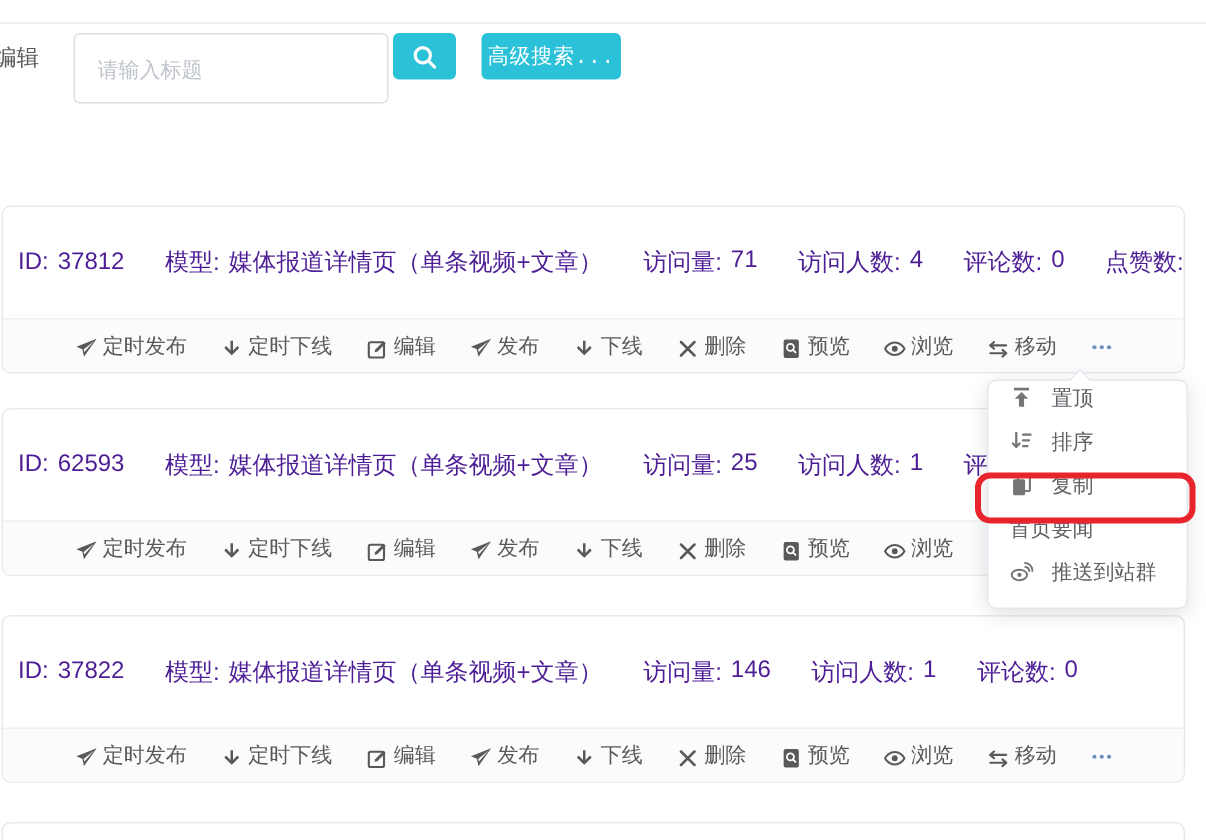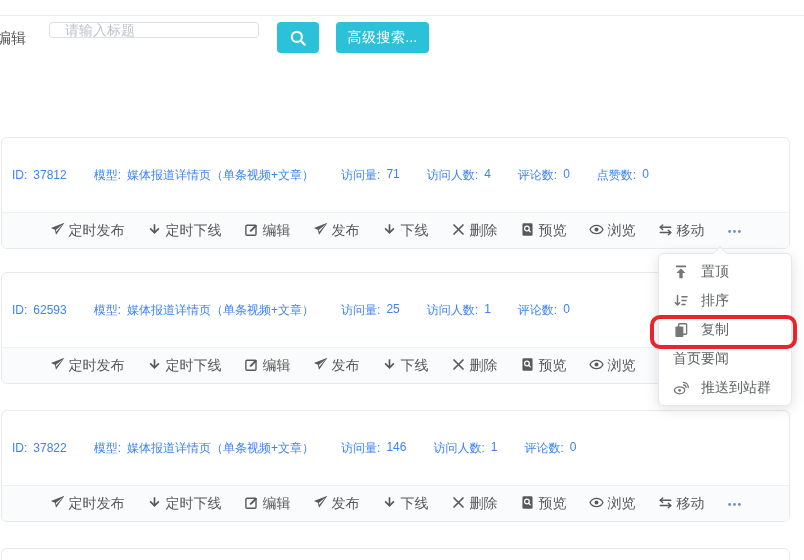--- a/index.html
+++ b/index.html
@@ -5,54 +5,54 @@
   * { margin:0; padding:0; box-sizing:border-box; }
   html,body { background:#fff; }
   body { font-family:"Liberation Sans","DejaVu Sans",sans-serif; }
   .screen { position:relative; width:804px; height:560px; overflow:hidden; background:#fff; }
 
   
   .top-hairline { position:absolute; left:0; top:15px; width:804px; height:1px; background:#ececec; }
   .toolbar { position:absolute; left:0; top:16px; width:804px; height:46px; background:#fff; z-index:5; }
   .toolbar-band { position:absolute; left:0; top:53px; width:804px; height:9px; background:#f1f2f3; z-index:4; }
   .edit-label { position:absolute; left:-4px; top:29px; font-size:15px; color:#595959; z-index:6; white-space:nowrap; }
-  .search-input { position:absolute; left:49px; top:22px; width:210px; height:16px; border:1px solid #dcdfe6;
+  .search-input { position:absolute; left:49px; top:22px; width:210px; height:47px; border:1px solid #dcdfe6;
     border-radius:4px; padding:0 10px 0 15px; font-size:14px; color:#8b5cf6; outline:none; z-index:6;
     font-family:"Liberation Sans","DejaVu Sans",sans-serif; }
   .search-input::placeholder { color:#bfc3cb; }
   .btn-teal { position:absolute; top:22px; height:31px; border:none; border-radius:4px; color:#fff;
     display:flex; align-items:center; justify-content:center; cursor:pointer; z-index:6;
-    font-family:Liberation Serif, serif;margin-left:15px; }
+    font-family:Liberation Mono, monospace; }
   .search-btn { left:262px; width:42px; }
   .adv-btn { left:321px; width:93px; font-size:14px; letter-spacing:.5px; }
   .search-btn svg { width:18px; height:18px; }
 
   
   .card { position:absolute; left:1px; width:789px; height:112px; background:#fff;
     border:1px solid #e9e9e9; border-radius:6px; overflow:hidden; z-index:1; }
   .card.c0 { top:137px; } .card.c1 { top:272px; } .card.c2 { top:410px; }
   .card.partial { top:548px; height:40px; }
   .card-meta { height:74px; display:flex; align-items:center; gap:27px; padding:0 10px; overflow:hidden; }
-  .stat { display:inline-flex; gap:6px; font-size:12px; color:#3b82f6; white-space:nowrap; }
+  .stat { display:inline-flex; gap:6px; font-size:16px; color:#4c1d95; white-space:nowrap; }
   .card-actions { height:37px; background:#fafbfc; border-top:1px solid #f0f0f0;
     display:flex; align-items:center; justify-content:center; gap:22px; padding:0 8px; }
-  .act { display:inline-flex; align-items:flex-start; gap:4px; font-size:14px; color:#595959;
+  .act { display:inline-flex; align-items:flex-end; gap:4px; font-size:14px; color:#595959;
     cursor:pointer; text-decoration:none; white-space:nowrap; }
   .aicon { display:inline-flex; width:15px; height:15px; color:#595959; }
   .aicon svg { width:15px; height:15px; }
   .act.more { color:#6e8fbd; }
   .act.more .aicon { color:#6e8fbd; }
 
   
   .dropdown { position:absolute; left:658px; top:253px; width:134px; background:#fff;
     border:1px solid #e4e7ed; border-radius:6px; box-shadow:0 3px 14px rgba(0,0,0,.12);
     padding:3px 0; z-index:50; }
   .dropdown-caret { position:absolute; left:56px; top:-6px; width:10px; height:10px; background:#fff;
     border-left:1px solid #e4e7ed; border-top:1px solid #e4e7ed; transform:rotate(45deg); }
-  .dd-item { height:29px; display:flex; align-items:center; padding-left:14px; gap:12px;
+  .dd-item { height:29px; display:flex; padding-left:14px; gap:12px;
     font-size:14px; color:#606266; cursor:pointer; white-space:nowrap; }
   .dd-icon { display:inline-flex; width:16px; height:16px; color:#757575; flex:0 0 16px; }
   .dd-icon svg { width:16px; height:16px; }
 
   
   .red-box { position:absolute; left:650px; top:315px; width:147px; height:34px;
     border:4px solid #e8252c; border-radius:10px; z-index:60; pointer-events:none; }
 </style>
 </head>
 <body>

